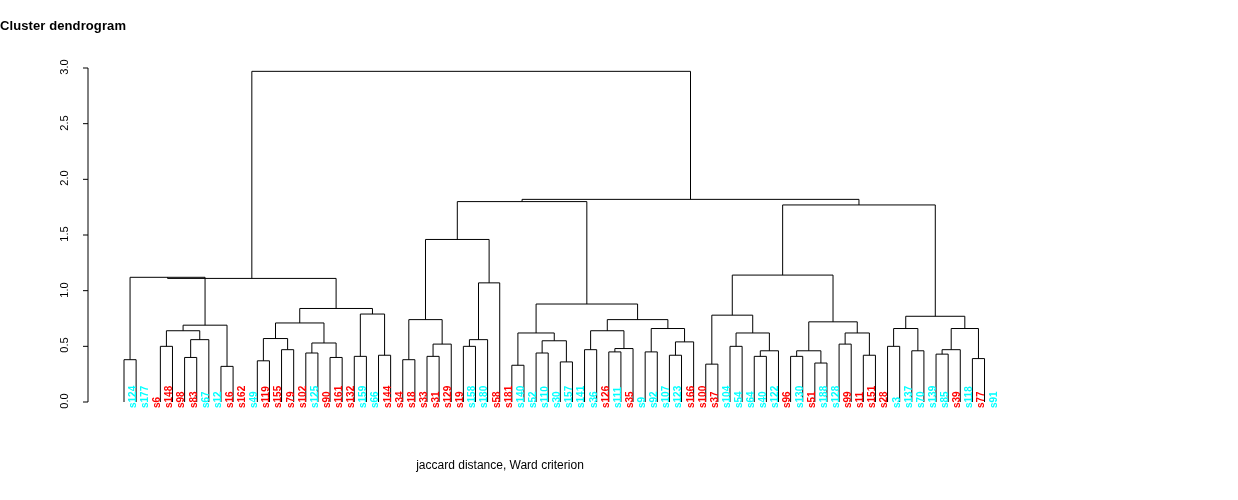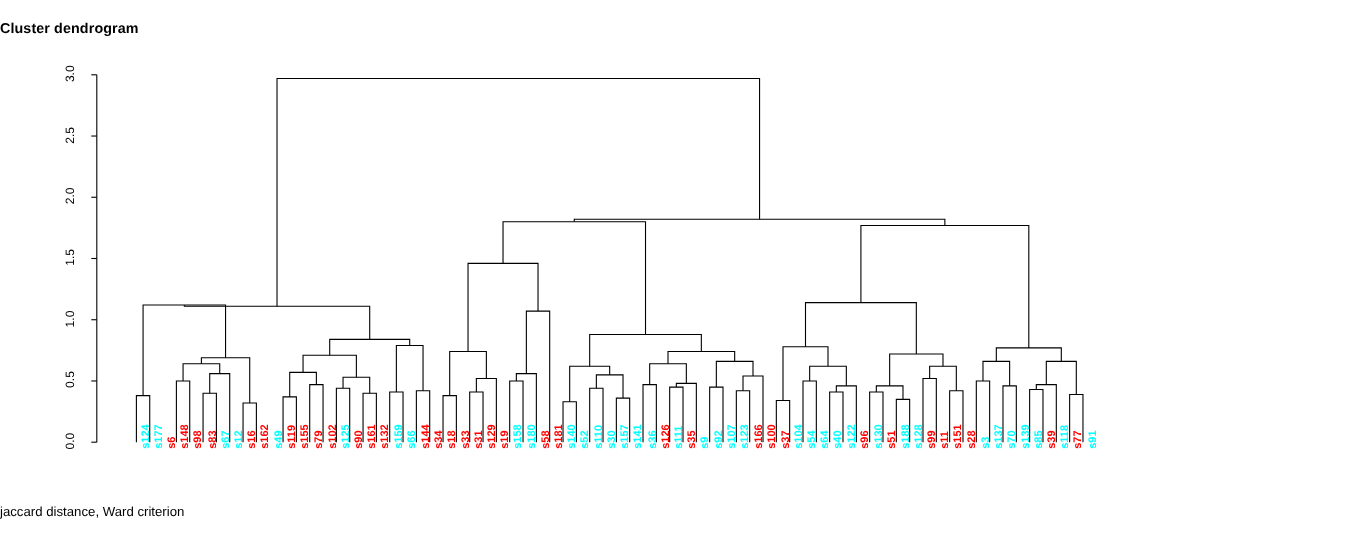--- a/index.html
+++ b/index.html
@@ -4,21 +4,21 @@
 <style>
   html,body{margin:0;padding:0;background:#ffffff;}
   body{width:1238px;height:500px;overflow:hidden;
        font-family:"Liberation Sans", sans-serif;color:#000;}
   #plot{position:relative;width:1238px;height:500px;}
   #title{
     position:absolute;left:0;top:18px;width:1238px;text-align:left;
     font-size:13px;font-weight:bold;letter-spacing:0.1px;
   }
   #xlab{
-    position:absolute;left:0;top:458px;width:1000px;
+    position:absolute;left:0;top:458px;width:1000px;text-align:center;
     font-size:12px;
   }
   svg{position:absolute;left:0;top:0;}
   .axis-line{stroke:#000;stroke-width:1;fill:none;}
   .tree{stroke:#000;stroke-width:1;fill:none;stroke-linecap:butt;}
   .ytick-label{
     position:absolute;font-size:11px;color:#000;
     transform-origin:50% 50%;transform:rotate(-90deg);
     white-space:nowrap;text-align:center;
   }

